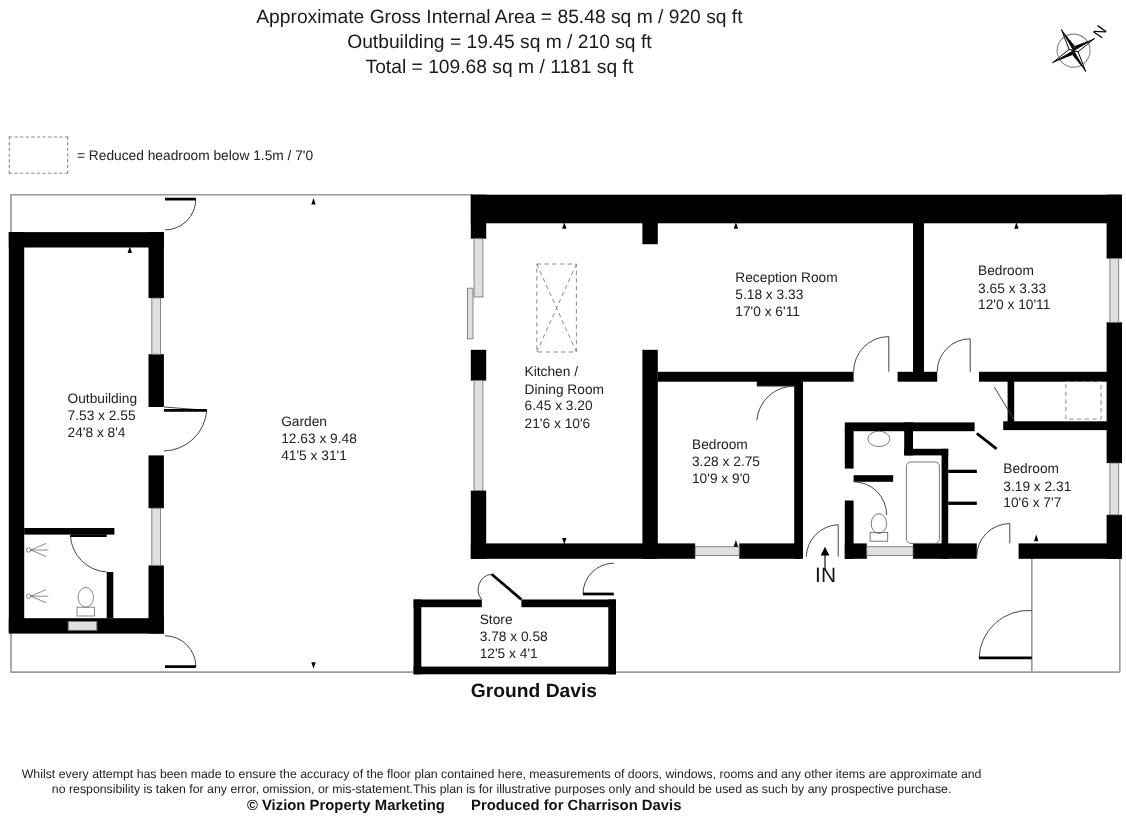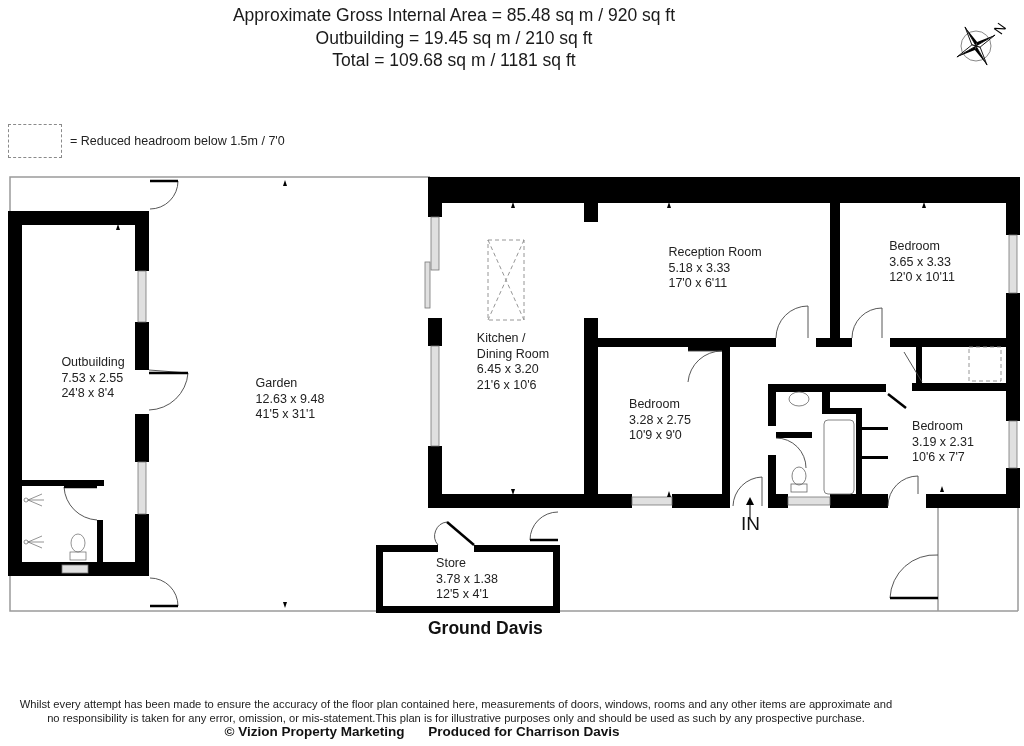--- a/index.html
+++ b/index.html
@@ -233,21 +233,21 @@
   <span>3.28 x 2.75</span>
   <span>10'9 x 9'0</span>
 </div>
 <div class="room-label" style="left:943px; top:419px;">
   <span>Bedroom</span>
   <span>3.19 x 2.31</span>
   <span>10'6 x 7'7</span>
 </div>
 <div class="room-label" style="left:467px; top:556px;">
   <span>Store</span>
-  <span>3.78 x 1.38</span>
+  <span>3.78 x 0.58</span>
   <span>12'5 x 4'1</span>
 </div>
 
 <div class="in-label">IN</div>
 <div class="floor-title">Ground Davis</div>
 
 <div class="disclaimer">
   <div>Whilst every attempt has been made to ensure the accuracy of the floor plan contained here, measurements of doors, windows, rooms and any other items are approximate and</div>
   <div>no responsibility is taken for any error, omission, or mis-statement.This plan is for illustrative purposes only and should be used as such by any prospective purchase.</div>
 </div>

